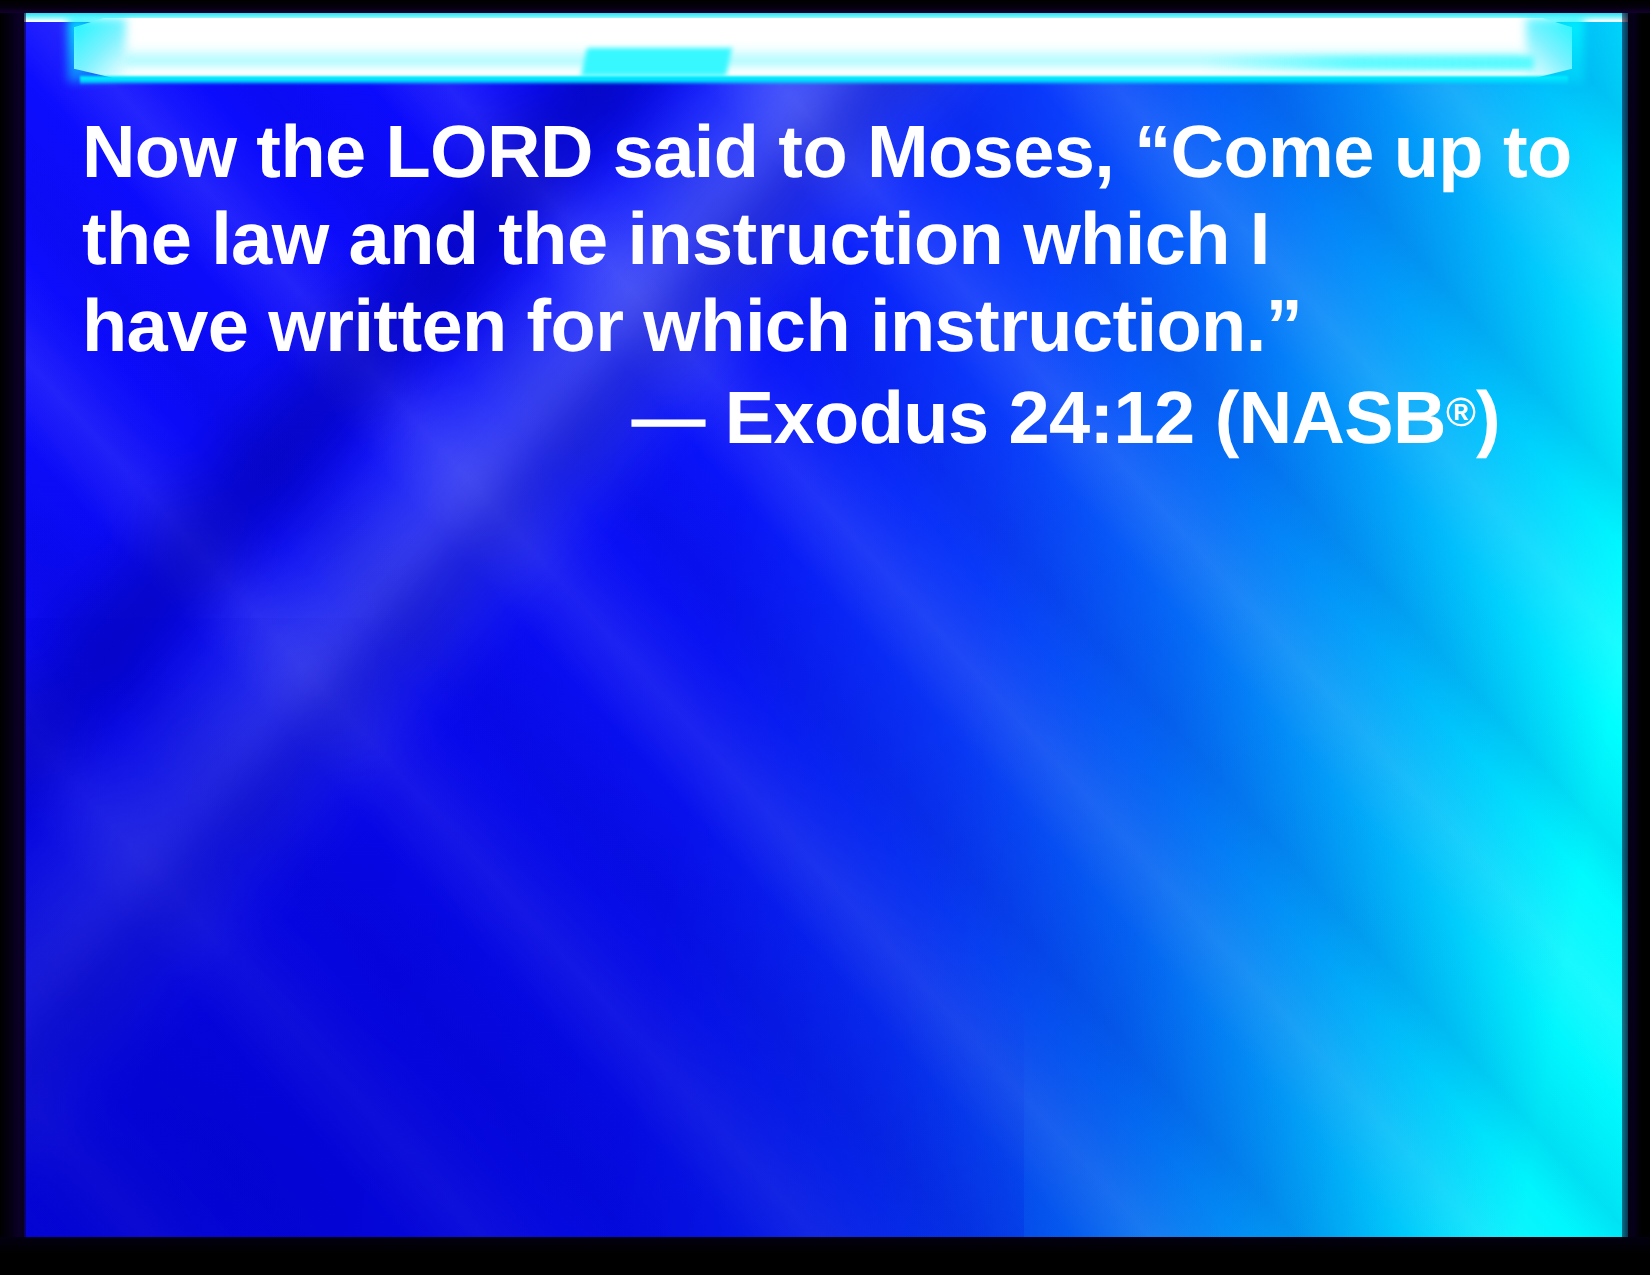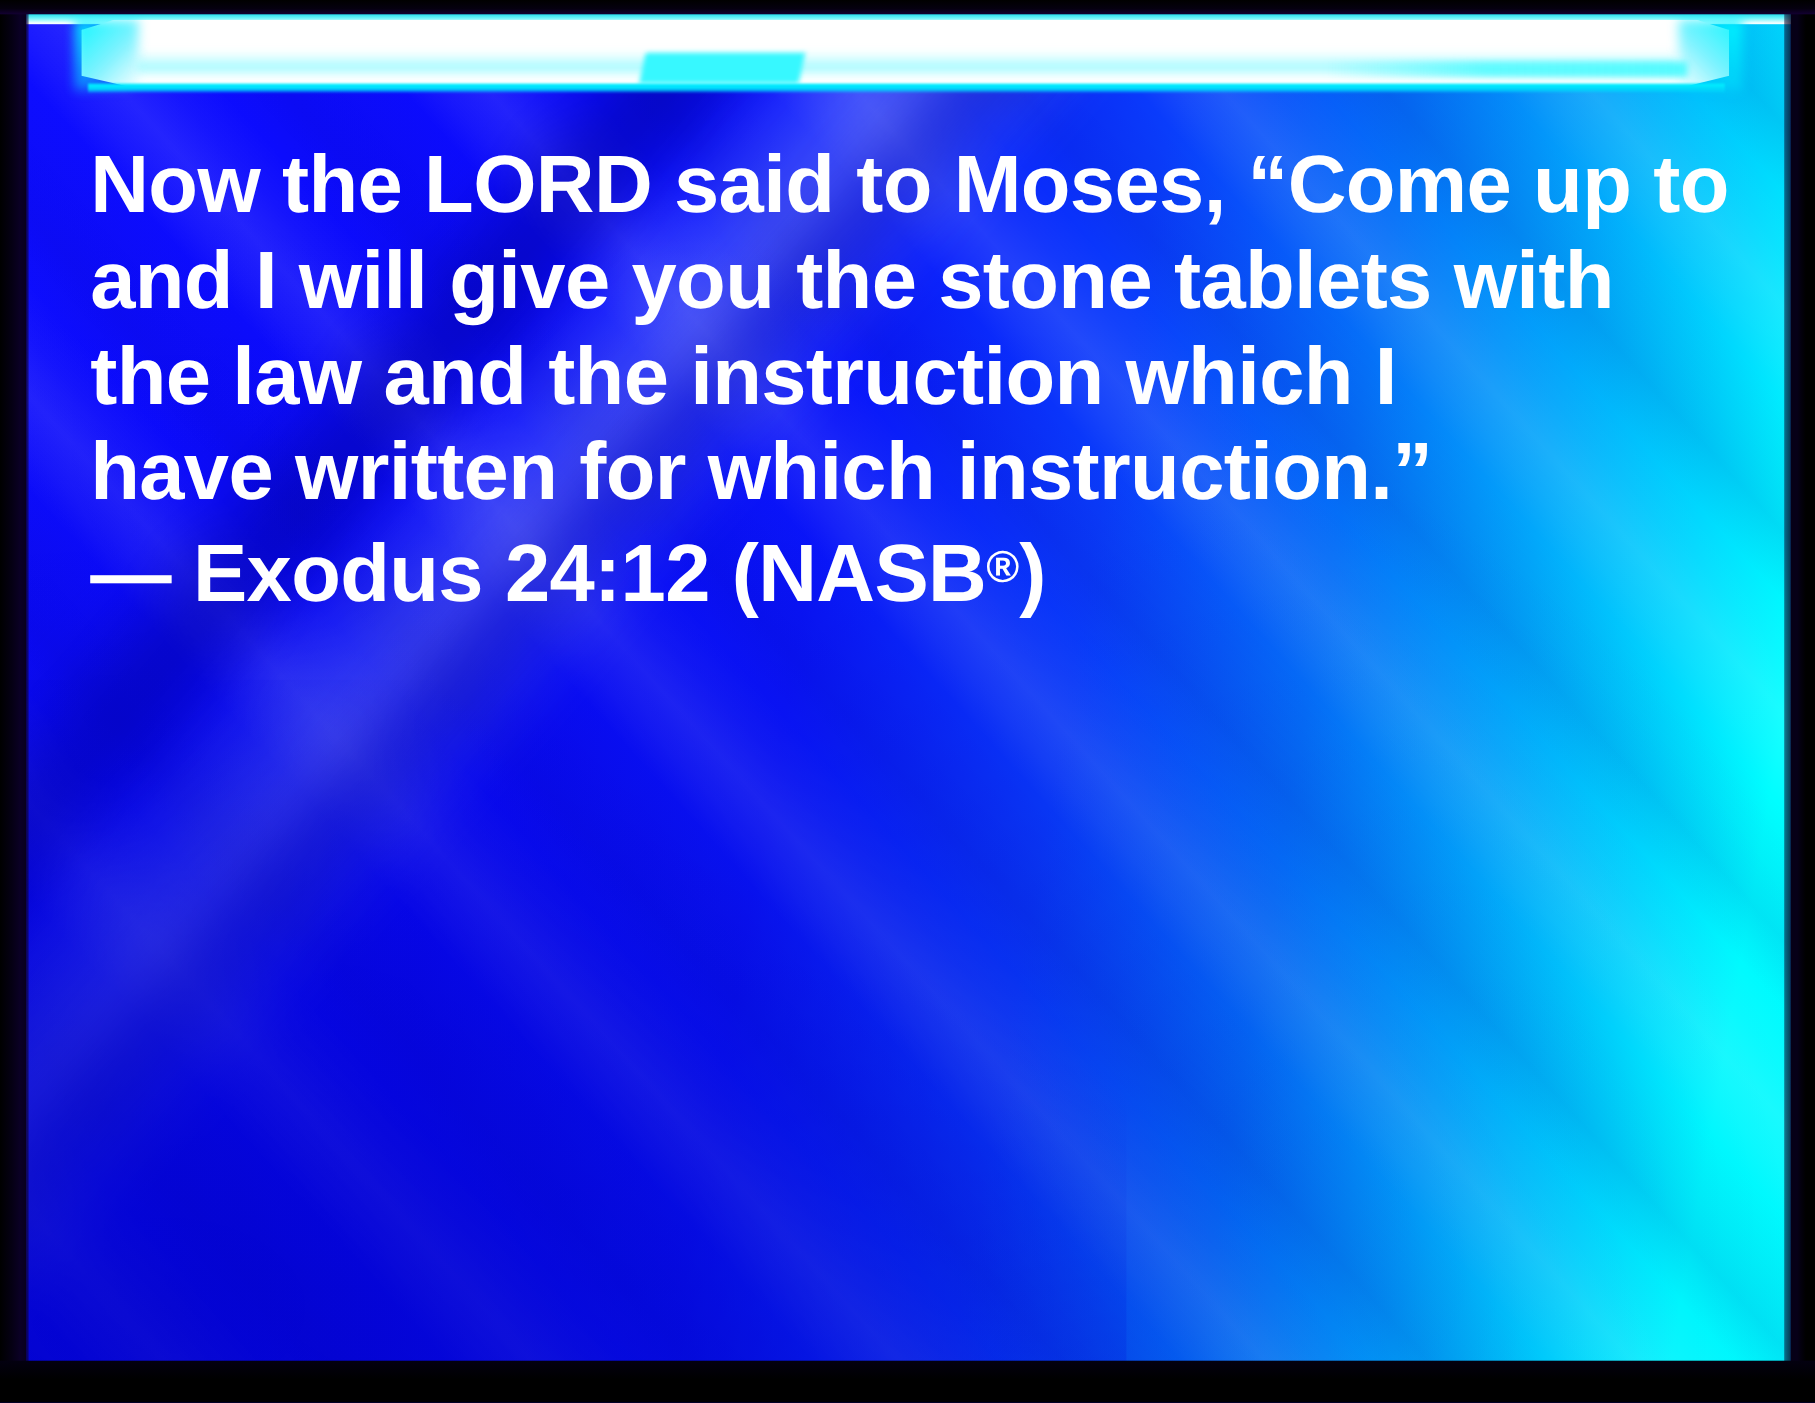--- a/index.html
+++ b/index.html
@@ -242,29 +242,28 @@
     top: 108px;
     width: 1420px;
     z-index: 30;
     color: #ffffff;
     font-weight: 700;
     font-size: 74px;
     line-height: 87px;
     letter-spacing: -0.6px;
     font-stretch: condensed;
     text-rendering: geometricPrecision;
-    margin-top: 16px;
   }
   .verse-line {
     white-space: nowrap;
     display: block;
   }
   .attribution {
     display: block;
-    text-align: left;
+    text-align: right;
     white-space: nowrap;
     padding-right: 2px;
   }
   .reg {
     font-size: 0.55em;
     vertical-align: 0.42em;
     letter-spacing: 0;
   }
 </style>
 </head>
@@ -288,21 +287,20 @@
     <div class="banner-edge-left"></div>
     <div class="banner-edge-right"></div>
     <div class="banner-white-inner-glow"></div>
     <div class="banner-cyan-blob"></div>
     <div class="banner-cyan-wisp"></div>
     <div class="banner-cyan-bottom"></div>
   </div>
 
   <div class="verse">
     <span class="verse-line">Now the LORD said to Moses, “Come up to</span>
-    <span class="verse-line">and I will give you the stone tablets with</span>
     <span class="verse-line">the law and the instruction which I</span>
     <span class="verse-line">have written for which instruction.”</span>
     <span class="attribution"><span>— Exodus 24:12 (NASB</span><span class="reg">®</span><span>)</span></span>
   </div>
 
   <div class="frame-left"></div>
   <div class="frame-right"></div>
   <div class="frame-top"></div>
   <div class="frame-bottom"></div>
 

